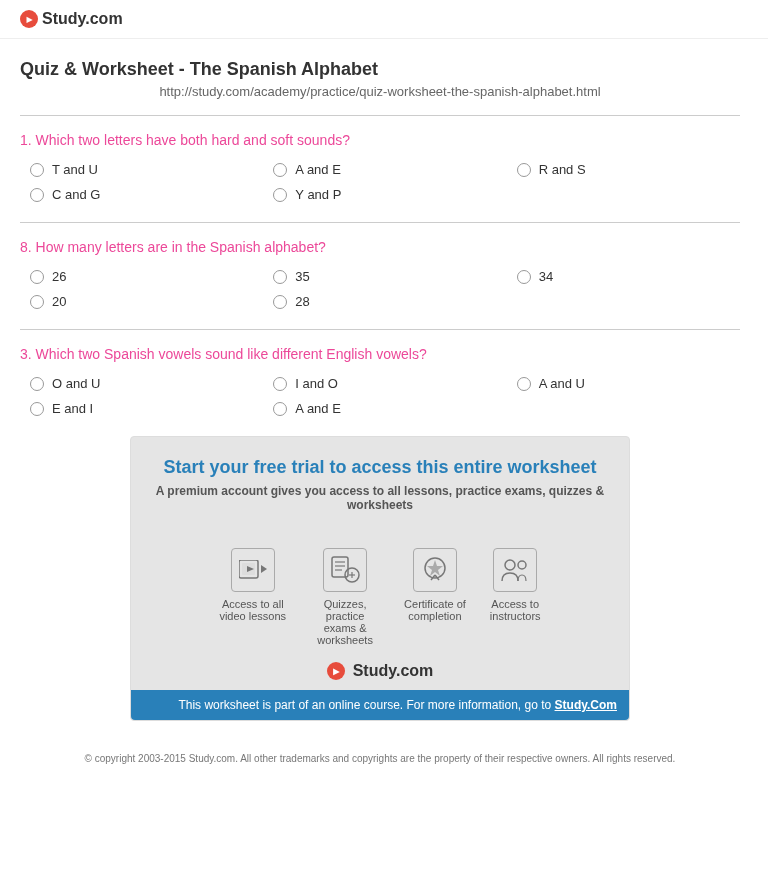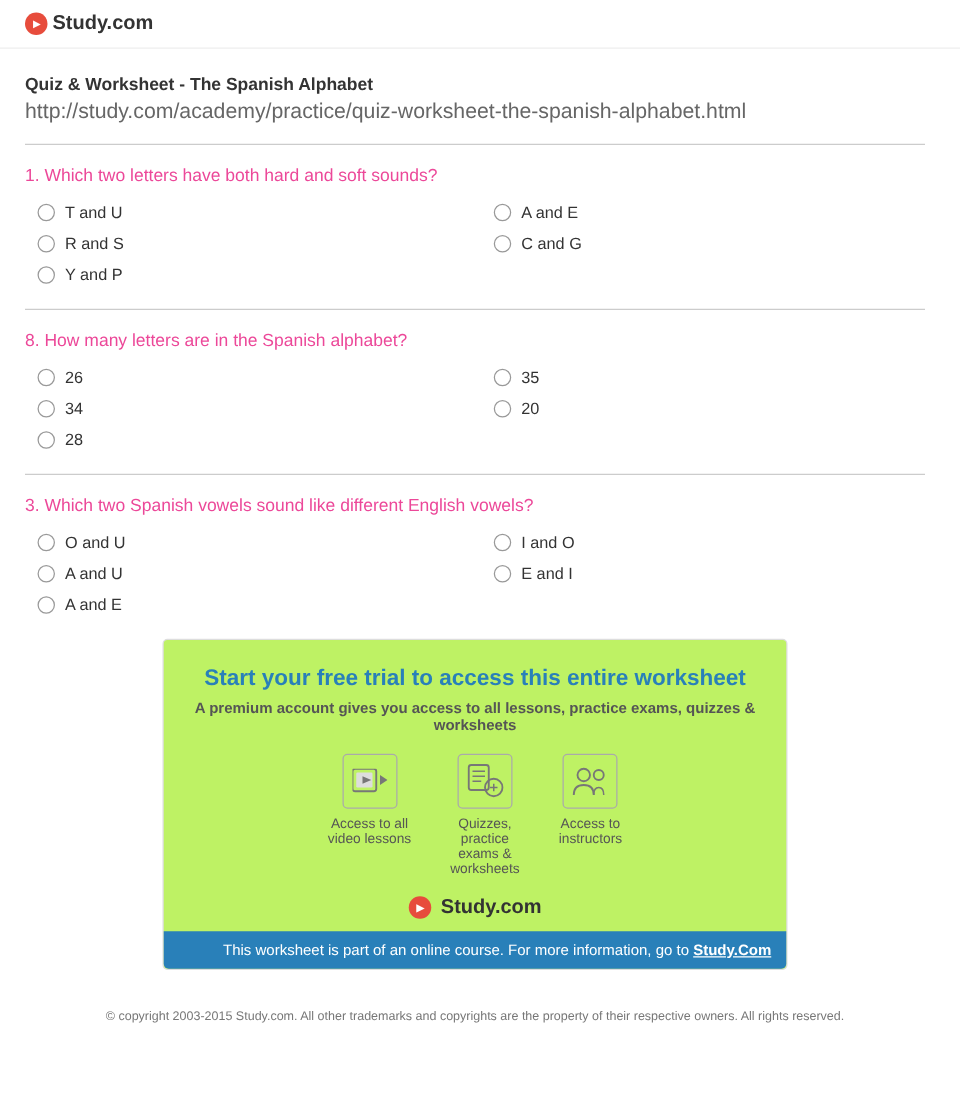--- a/index.html
+++ b/index.html
@@ -39,46 +39,47 @@
       position: absolute;
       top: 50%;
       left: 53%;
       transform: translate(-50%, -50%);
     }
     .main-content {
       padding: 20px 20px 10px 20px;
       max-width: 760px;
     }
     .page-title {
-      font-size: 14px;
+      font-size: 18px;
       font-weight: bold;
       color: #333;
       margin-bottom: 4px;
     }
     .page-url {
-      font-size: 17px;
+      font-size: 13px;
       color: #666;
       margin-bottom: 16px;
+      text-align: center;
     }
     .divider {
       border: none;
       border-top: 1px solid #ccc;
       margin: 10px 0 16px 0;
     }
     .question-block {
       margin-bottom: 20px;
     }
     .question-text {
       font-size: 14px;
       color: #ec4899;
       margin-bottom: 14px;
     }
     .options-grid {
       display: grid;
-      grid-template-columns: 1fr 1fr;
+      grid-template-columns: 1fr 1fr 1fr;
       gap: 10px 20px;
       padding-left: 10px;
     }
     .option-item {
       display: flex;
       align-items: center;
       gap: 8px;
       font-size: 13px;
       color: #333;
     }
@@ -89,21 +90,21 @@
       border: 1.5px solid #999;
       display: inline-flex;
       align-items: center;
       justify-content: center;
       flex-shrink: 0;
       background: #fff;
       cursor: pointer;
     }
     
     .promo-box {
-      background: #bef264;
+      background: #e5e5e5;
       border: 1px solid #ddd;
       border-radius: 4px;
       margin: 20px auto;
       padding: 20px;
       max-width: 500px;
       text-align: center;
     }
     .promo-title {
       font-size: 18px;
       color: #2980b9;
@@ -124,20 +125,21 @@
     }
     .promo-feature {
       display: flex;
       flex-direction: column;
       align-items: center;
       gap: 6px;
       font-size: 11px;
       color: #555;
       max-width: 70px;
       text-align: center;
+      margin-top: 20px;
     }
     .feature-icon {
       width: 44px;
       height: 44px;
       border: 1.5px solid #aaa;
       border-radius: 4px;
       display: flex;
       align-items: center;
       justify-content: center;
       font-size: 20px;
@@ -294,20 +296,31 @@
             <circle cx="22" cy="20" r="7" fill="none" stroke="#777" stroke-width="1.5"></circle>
             <line x1="19" y1="20" x2="25" y2="20" stroke="#777" stroke-width="1.2"></line>
             <line x1="22" y1="17" x2="22" y2="23" stroke="#777" stroke-width="1.2"></line>
           </svg>
         </div>
         <span>Quizzes, practice<br>exams &amp; worksheets</span>
       </div>
       <div class="promo-feature">
         <div class="feature-icon">
           <svg width="30" height="30" viewBox="0 0 30 30">
+            <circle cx="15" cy="13" r="10" fill="none" stroke="#777" stroke-width="1.5"></circle>
+            <polygon points="15,5 17,11 23,11 18,15 20,21 15,17 10,21 12,15 7,11 13,11" fill="#aaa"></polygon>
+            <line x1="11" y1="25" x2="15" y2="20" stroke="#777" stroke-width="1.5"></line>
+            <line x1="19" y1="25" x2="15" y2="20" stroke="#777" stroke-width="1.5"></line>
+          </svg>
+        </div>
+        <span>Certificate of<br>completion</span>
+      </div>
+      <div class="promo-feature">
+        <div class="feature-icon">
+          <svg width="30" height="30" viewBox="0 0 30 30">
             <circle cx="10" cy="10" r="5" fill="none" stroke="#777" stroke-width="1.5"></circle>
             <path d="M2,26 Q2,18 10,18 Q18,18 18,26" fill="none" stroke="#777" stroke-width="1.5"></path>
             <circle cx="22" cy="10" r="4" fill="none" stroke="#777" stroke-width="1.5"></circle>
             <path d="M18,26 Q18,20 22,20 Q26,20 26,26" fill="none" stroke="#777" stroke-width="1.2"></path>
           </svg>
         </div>
         <span>Access to<br>instructors</span>
       </div>
     </div>
     <div class="promo-logo">

